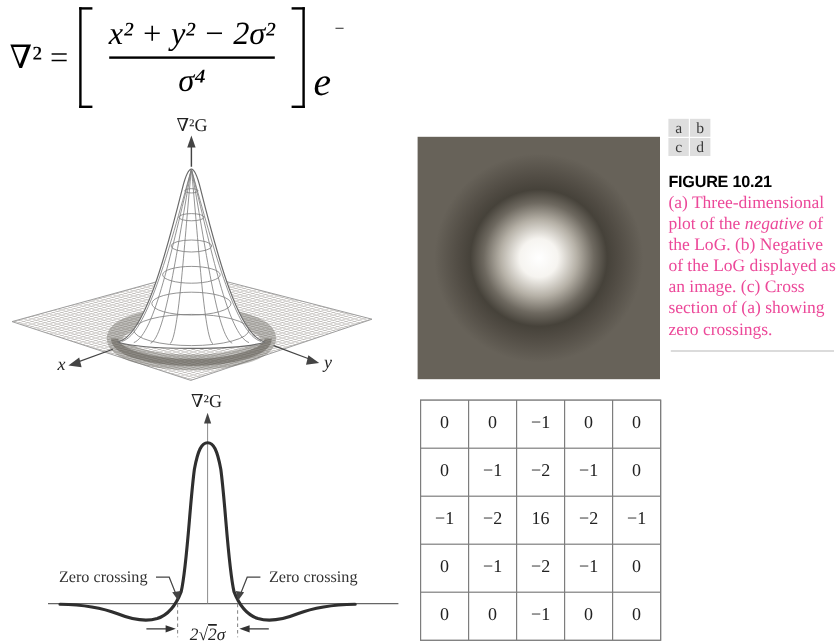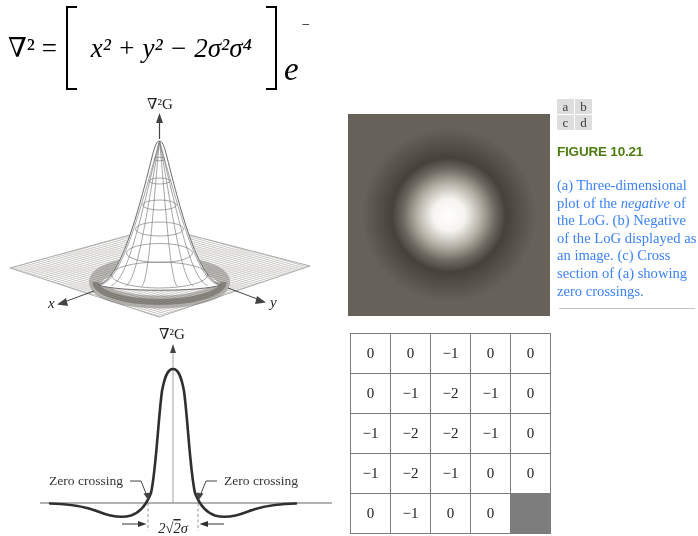--- a/index.html
+++ b/index.html
@@ -6,21 +6,21 @@
   #page{position:relative;width:698px;height:536px;background:#ffffff;overflow:hidden;
         font-family:"Liberation Serif","DejaVu Serif",serif;color:#1e1e1e;}
 
   
   .formula{position:absolute;left:8px;top:4px;height:88px;display:flex;align-items:center;
            font-style:italic;font-size:27px;color:#000;}
   .formula .lhs{display:flex;align-items:center;white-space:pre;}
   .brk{align-self:stretch;width:9px;margin:2px 2px;}
   .brk.l{border-left:2.5px solid #000;border-top:2.5px solid #000;border-bottom:2.5px solid #000;}
   .brk.r{border-right:2.5px solid #000;border-top:2.5px solid #000;border-bottom:2.5px solid #000;}
-  .frac{display:flex;flex-direction:row;align-items:center;padding:0 12px;}
+  .frac{display:flex;flex-direction:column;align-items:center;padding:0 12px;}
   .frac .bar{align-self:stretch;border-top:2px solid #000;margin:3px 0;}
   .ebase{font-size:33px;align-self:flex-end;margin:0 2px 4px 5px;}
   .exp{display:flex;align-items:center;font-size:14.5px;transform:translateY(-24px);}
   .exp .frac{padding:0 2px;}
   .exp .bar{border-top:1.2px solid #000;margin:1px 0;}
 
   
   .log-image{position:absolute;left:348px;top:114px;width:202px;height:202px;}
 
   
@@ -30,21 +30,21 @@
   .mask-cell{background:#fff;display:flex;align-items:center;justify-content:center;
              font-size:15px;color:#222;}
 
   
   .caption-col{position:absolute;left:557px;top:99px;width:140px;}
   .abcd{display:grid;grid-template-columns:17px 17px;grid-auto-rows:15px;gap:1px;}
   .abcd span{background:#dedede;display:flex;align-items:center;justify-content:center;
              font-size:13px;color:#3a3a3a;}
   .fig-heading{margin-top:14px;font-family:"Liberation Sans","DejaVu Sans",sans-serif;
                font-weight:bold;font-size:13.5px;letter-spacing:-0.2px;}
-  .fig-text{margin-top:18px;font-size:14.6px;line-height:17.6px;color:#3b82f6;}
+  .fig-text{margin-top:2px;font-size:14.6px;line-height:17.6px;color:#ec4899;}
   .fig-text .ital{font-style:italic;}
   .cap-rule{margin-top:8px;border:none;border-top:1px solid #c4c4c4;width:136px;}
 
   svg text{font-family:"Liberation Serif","DejaVu Serif",serif;}
 </style>
 </head>
 <body>
 
 <div id="page">
 
@@ -167,20 +167,21 @@
       <div class="mask-cell">−1</div>
       <div class="mask-cell">0</div>
       <div class="mask-cell">0</div>
       <div class="mask-cell">0</div>
       <div class="mask-cell">−1</div>
       <div class="mask-cell">−2</div>
       <div class="mask-cell">−1</div>
       <div class="mask-cell">0</div>
       <div class="mask-cell">−1</div>
       <div class="mask-cell">−2</div>
+      <div class="mask-cell">16</div>
       <div class="mask-cell">−2</div>
       <div class="mask-cell">−1</div>
       <div class="mask-cell">0</div>
       <div class="mask-cell">−1</div>
       <div class="mask-cell">−2</div>
       <div class="mask-cell">−1</div>
       <div class="mask-cell">0</div>
       <div class="mask-cell">0</div>
       <div class="mask-cell">0</div>
       <div class="mask-cell">−1</div>
@@ -188,20 +189,20 @@
       <div class="mask-cell">0</div>
     </div>
 
   <div class="caption-col">
     <div class="abcd">
       <span>a</span>
       <span>b</span>
       <span>c</span>
       <span>d</span>
     </div>
-    <div class="fig-heading" id="fig-heading" style="color: #4d7c0f;">FIGURE 10.21</div>
+    <div class="fig-heading" id="fig-heading" style="color: #000000;">FIGURE 10.21</div>
     <div class="fig-text">
       <span>(a) Three-dimensional plot of the </span><span class="ital">negative</span><span> of the LoG. (b) Negative of the LoG displayed as an image. (c) Cross section of (a) showing zero crossings.</span>
     </div>
     <hr class="cap-rule">
   </div>
 
 </div>
 
 </body></html>

